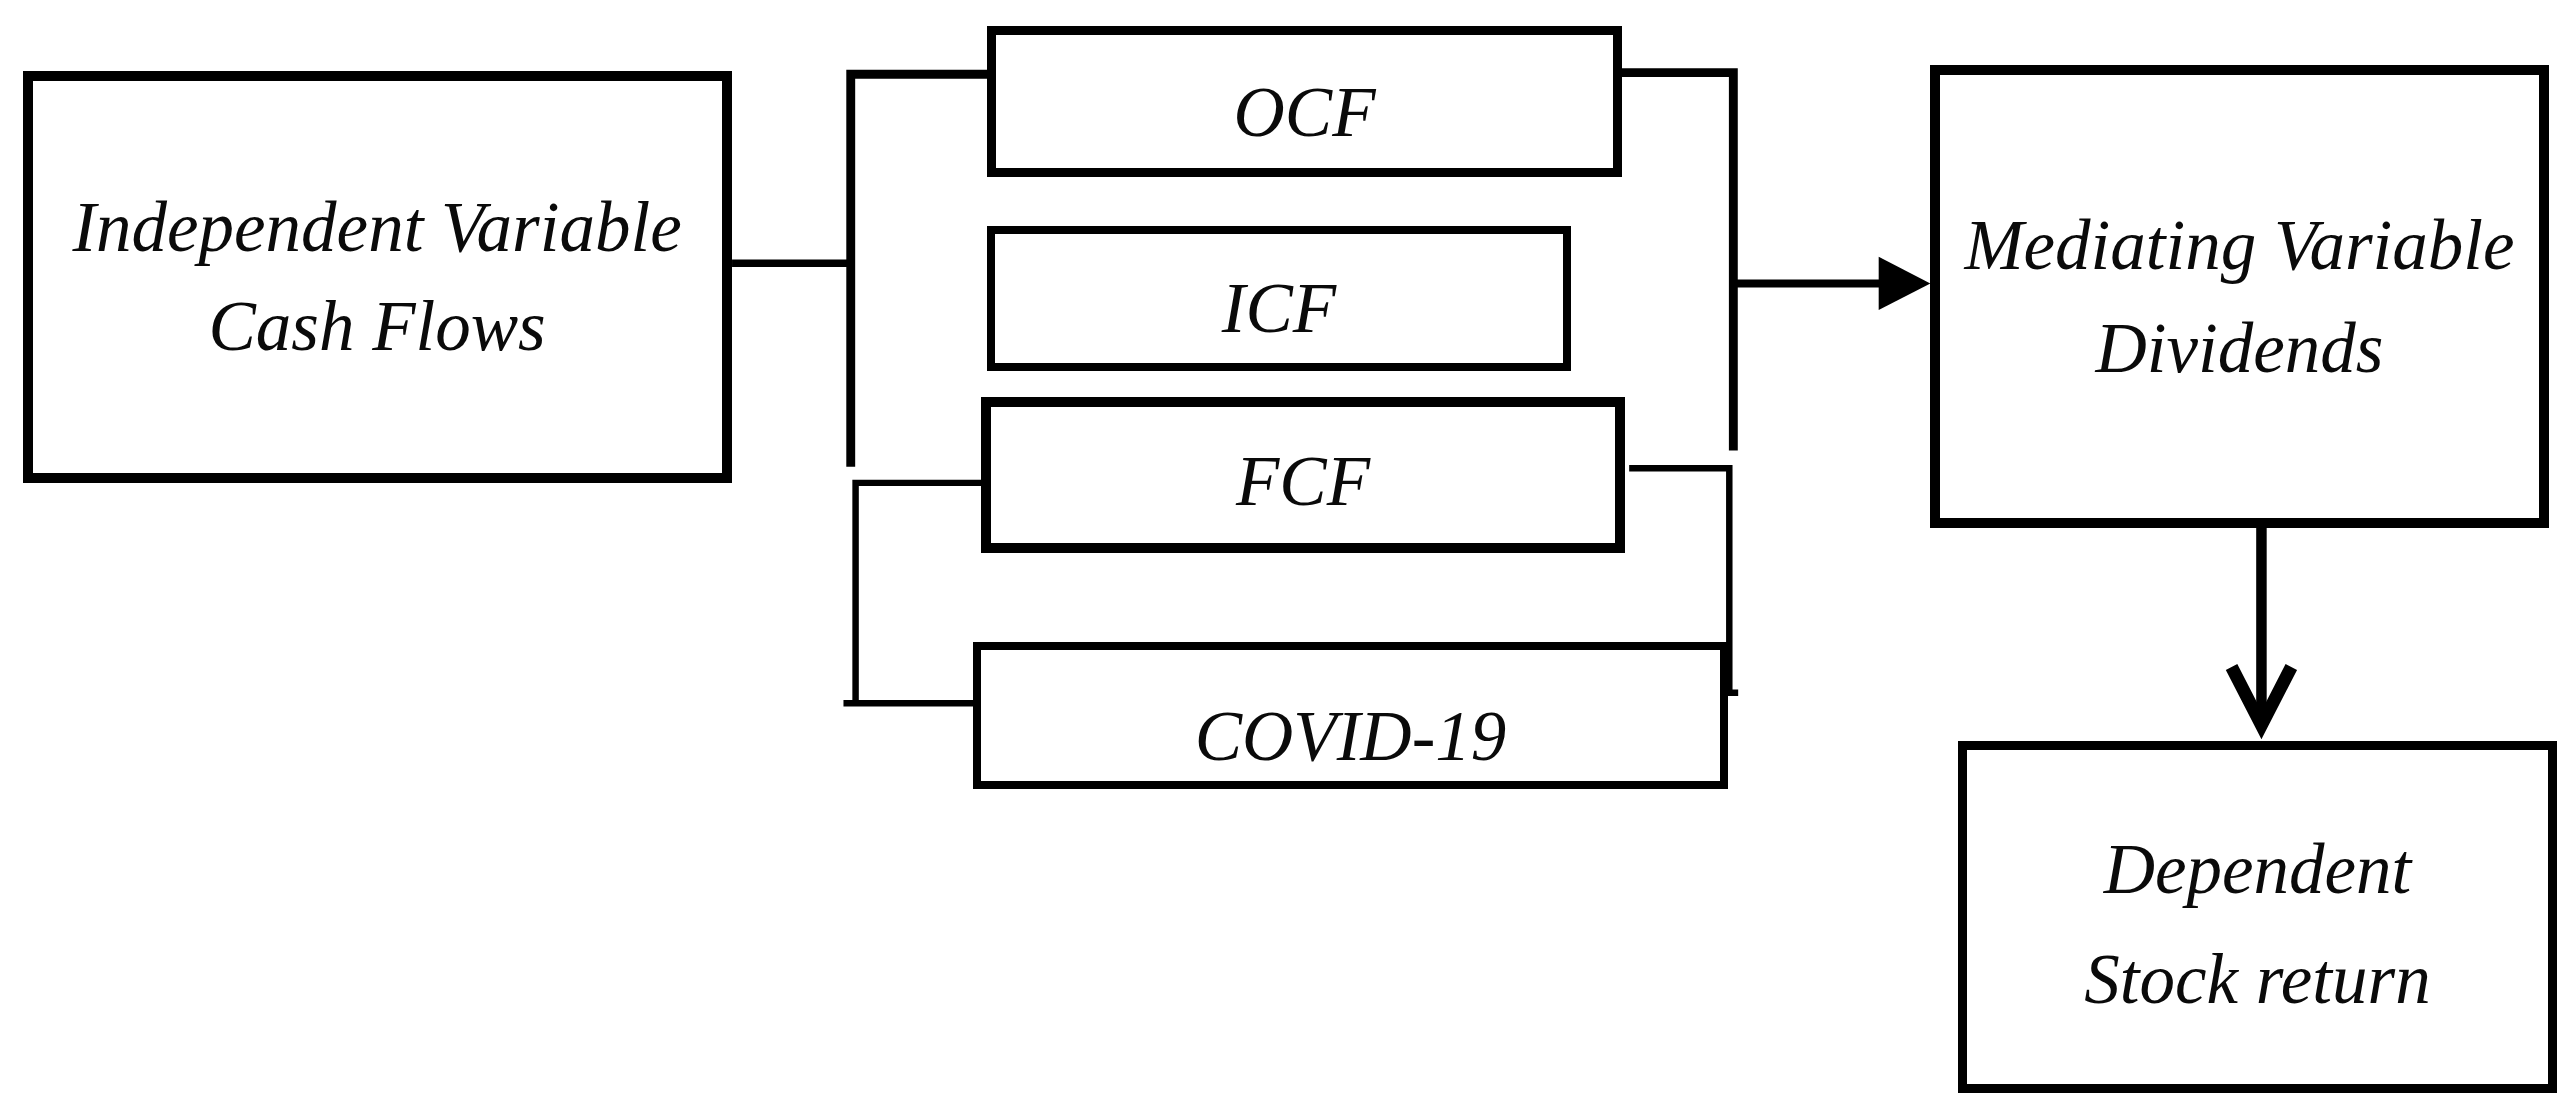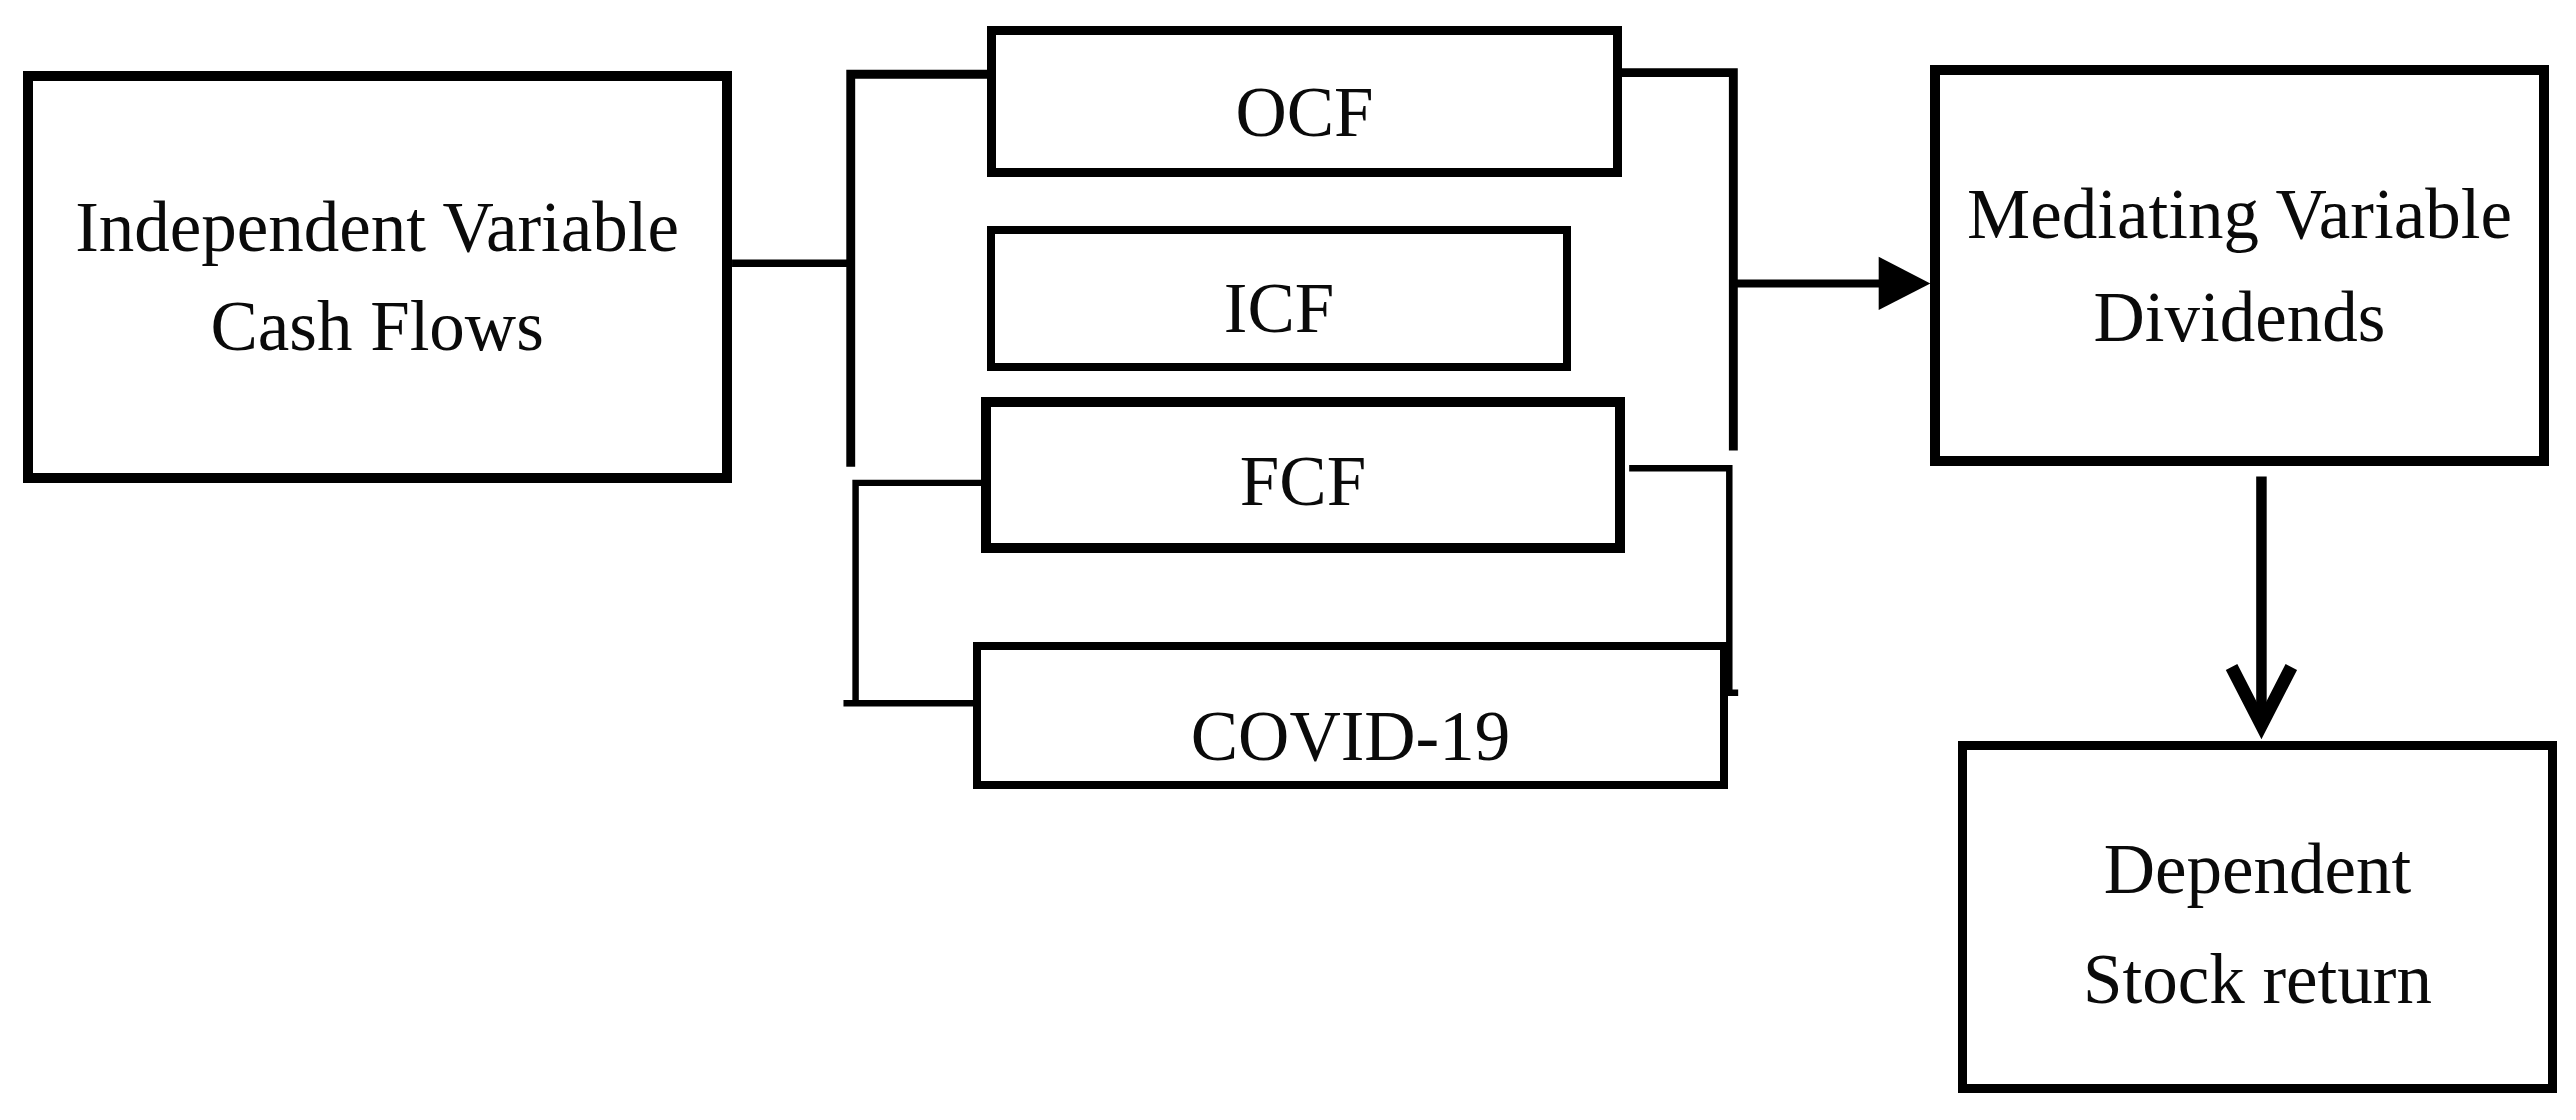--- a/index.html
+++ b/index.html
@@ -25,35 +25,36 @@
     position: absolute;
     box-sizing: border-box;
     background: #ffffff;
     border-style: solid;
     border-color: #000000;
     display: flex;
     flex-direction: column;
     justify-content: center;
     align-items: center;
     text-align: center;
+    font-style: italic;
   }
 
   .ln {
     font-size: 71px;
     white-space: nowrap;
     line-height: 1.4;
   }
 
   
   .box-independent { left: 22.6px;   top: 71px;  width: 709px; height: 412px; border-width: 10.5px; }
   .box-ocf         { left: 987px; top: 26px;  width: 635px; height: 151px; border-width: 9.7px; }
   .box-icf         { left: 987px; top: 226px; width: 584px; height: 145px; border-width: 8px; }
   .box-fcf         { left: 981px; top: 397px; width: 644px; height: 156px; border-width: 10.5px; }
   .box-covid       { left: 973px; top: 642px; width: 755px; height: 147px; border-width: 8px; }
-  .box-mediating   { left: 1930px; top: 65px;  width: 619px; height: 401px; border-width: 10.5px; }
+  .box-mediating   { left: 1930px; top: 65px;  width: 619px; height: 463px; border-width: 10.5px; }
   .box-dependent   { left: 1938px; top: 741px; width: 599px; height: 352px; border-width: 9px; margin-left: 20px; }
 
   .box-ocf .ln       { transform: translateY(11.3px); }
   .box-icf .ln       { transform: translateY(9.7px); }
   .box-fcf .ln       { transform: translateY(6.5px);  }
   .box-covid .ln     { transform: translateY(21px); }
   .box-mediating .ln { line-height: 1.45; }
   .box-dependent .ln { line-height: 1.55; transform: translateY(6.5px); }
 </style>
 </head>

